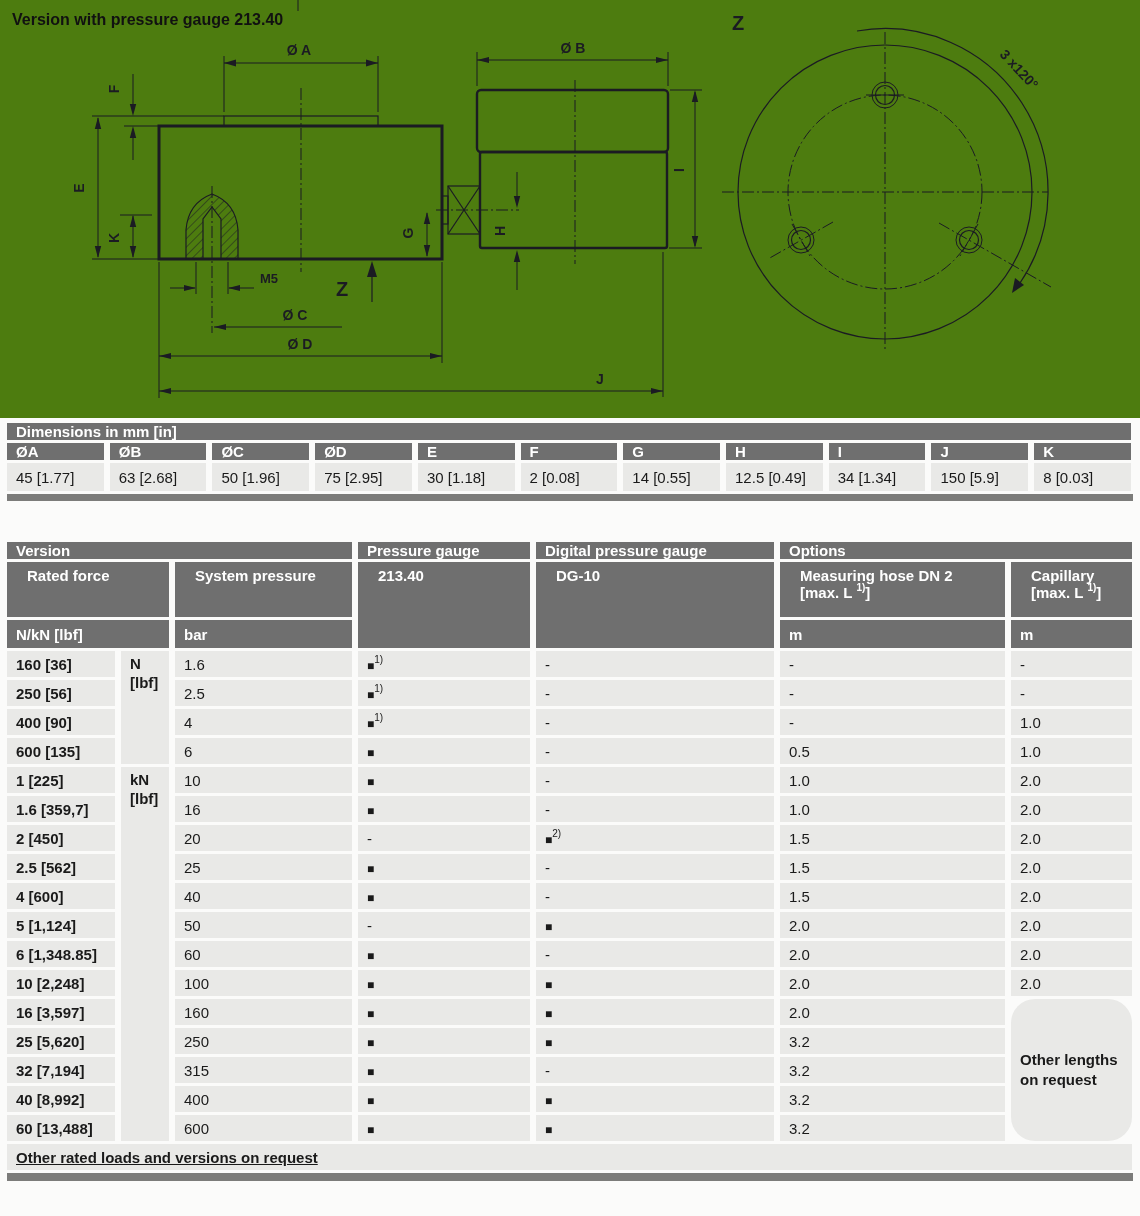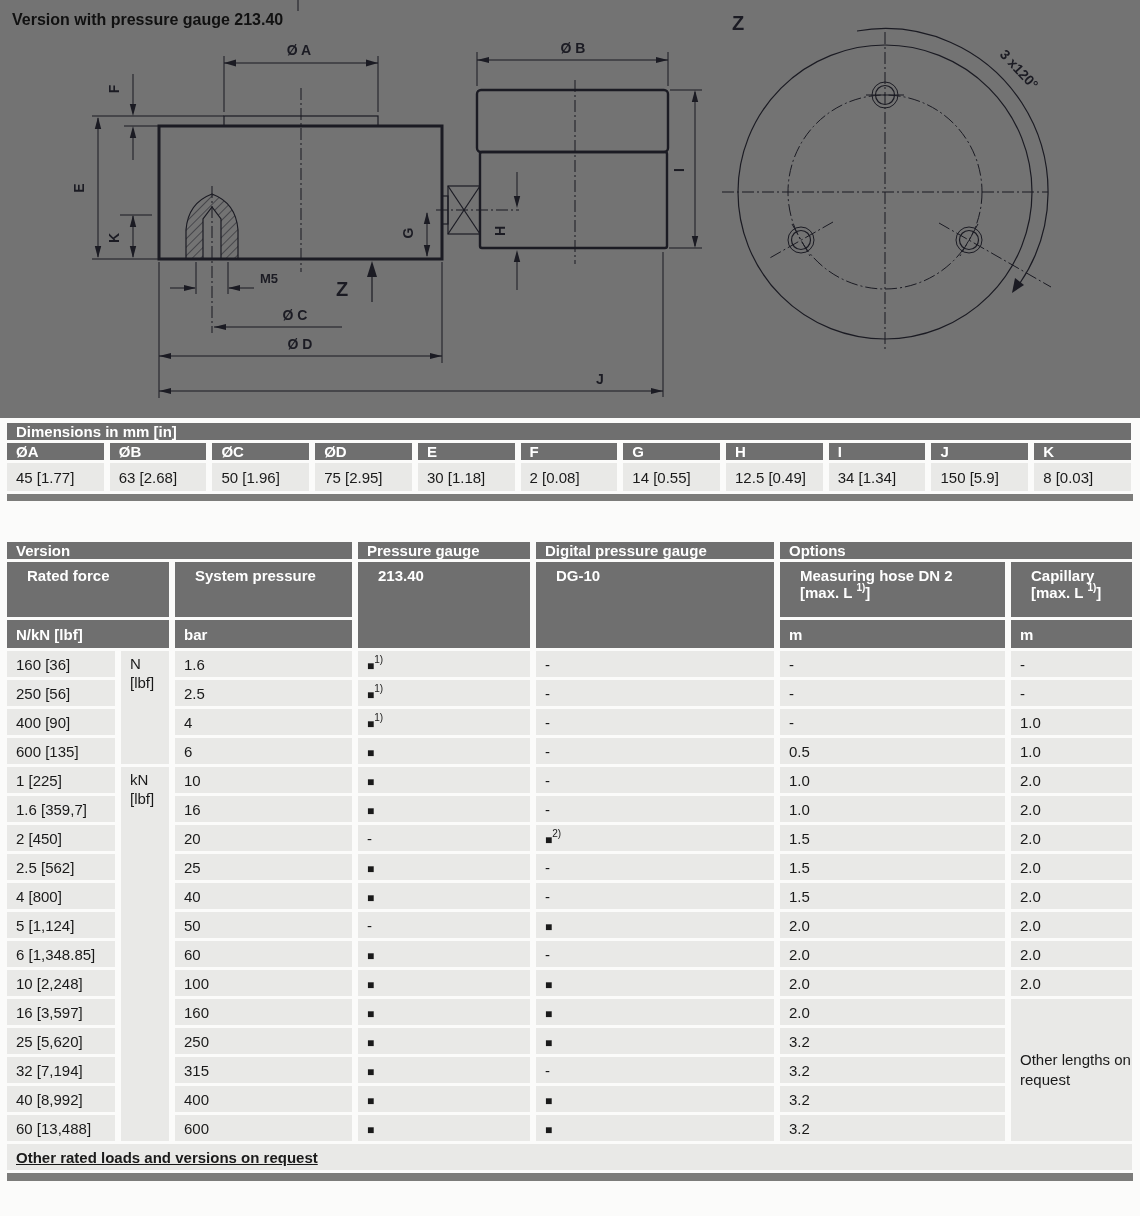--- a/index.html
+++ b/index.html
@@ -4,21 +4,21 @@
 <style>
   html,body{margin:0;padding:0;}
   body{
     width:1140px;height:1216px;
     background:#fbfbfa;
     font-family:"Liberation Sans",sans-serif;
     color:#1a1a1a;
     position:relative;
   }
   
-  .drawing{position:relative;width:1140px;height:418px;background:#737373;}
+  .drawing{position:relative;width:1140px;height:418px;background:#4d7c0f;}
   .drawing .title{
     position:absolute;left:12px;top:11px;
     font-size:16px;font-weight:bold;color:#111;
   }
   svg text{fill:#1b1b23;font-family:"Liberation Sans",sans-serif;font-weight:bold;font-size:14px;}
   svg .big{font-size:20px;}
   svg .small{font-size:13px;}
   .ln{stroke:#1b1b23;fill:none;stroke-width:1.2;}
   .thin{stroke:#1b1b23;fill:none;stroke-width:1;}
   .thk{stroke:#1b1b23;fill:none;stroke-width:3;}
@@ -33,23 +33,23 @@
   th,td{
     font-size:15px;text-align:left;padding:0 0 0 9px;
     overflow:hidden;white-space:nowrap;
   }
   th{background:#6f6f6f;color:#ffffff;font-weight:bold;}
   td{background:#e9e9e7;color:#1a1a1a;font-weight:normal;vertical-align:middle;}
   .h30{height:14px;vertical-align:middle;}
   .h50{height:50px;vertical-align:top;padding-top:5px;padding-left:20px;}
   .vrow{height:28px;}
   #seltable tbody td{height:26px;}
-  td.c-force, td.c-unit{font-weight:normal;}
+  td.c-force, td.c-unit{font-weight:bold;}
   td.c-unit{vertical-align:top;padding-top:3px;line-height:19px;white-space:normal;}
-  td.c-other{white-space:normal;line-height:20px;font-weight:normal;}
+  td.c-other{white-space:normal;line-height:20px;font-weight:bold;border-radius:24px;}
   td.footer-row{font-weight:bold;height:25px;text-decoration:underline;}
   .sq{font-size:12px;letter-spacing:0;}
   sup{font-size:10px;line-height:0;position:relative;top:-1px;}
   .subline{display:block;}
   .darkbar{height:7px;background:#7c7c7a;margin:0 7px;}
   .darkbar2{height:8px;background:#7c7c7a;margin:0 7px;}
   .gap2{height:2px;} .gap38{height:38px;}
 </style>
 </head>
 <body>
@@ -374,21 +374,21 @@
         </tr>
         <tr>
           <td class="c-force">2.5 [562]</td>
           <td>25</td>
           <td><span class="sq">■</span></td>
           <td>-</td>
           <td>1.5</td>
           <td>2.0</td>
         </tr>
         <tr>
-          <td class="c-force">4 [800]</td>
+          <td class="c-force">4 [600]</td>
           <td>40</td>
           <td><span class="sq">■</span></td>
           <td>-</td>
           <td>1.5</td>
           <td>2.0</td>
         </tr>
         <tr>
           <td class="c-force">5 [1,124]</td>
           <td>50</td>
           <td>-</td>

